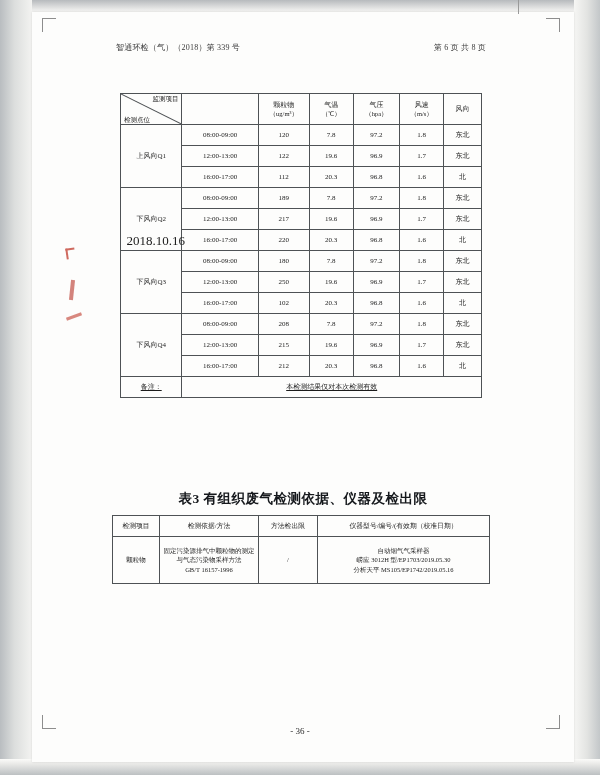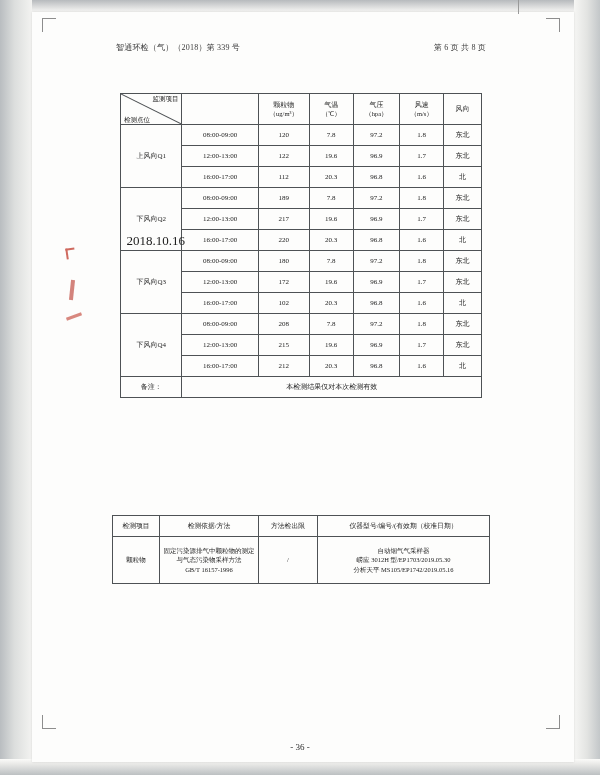--- a/index.html
+++ b/index.html
@@ -133,21 +133,21 @@
     position: absolute;
     right: 3px; top: 1px;
     font-size: 6.5px;
   }
   .corner .c-bot {
     position: absolute;
     left: 3px; bottom: 1px;
     font-size: 6.5px;
   }
   .vcell { font-size: 7px; border-radius: 14px; }
-  .note-row td { height: 20px; font-size: 7px; }
+  .note-row td { height: 20px; font-size: 7px; text-decoration: underline; }
   .note-label { width: 56px; }
   .note-text { text-align: left; padding-left: 8px; }
 
   
   .tbl3-wrap {
     position: absolute;
     left: 112px;
     top: 515px;
     width: 378px;
   }
@@ -198,21 +198,20 @@
     transform: rotate(-20deg);
   }
 
   .pagenum {
     position: absolute;
     left: 0; top: 726px;
     width: 600px;
     text-align: center;
     font-size: 9px;
     color: #2a2a2a;
-    margin-top: 16px;
   }
 </style>
 </head>
 <body>
 
 <div class="page">
   <div class="scan-top"></div>
   <div class="scan-left"></div>
   <div class="scan-right"></div>
   <div class="scan-bottom"></div>
@@ -306,21 +305,21 @@
             <td rowspan="3" class="vcell">下风向Q3</td>
             <td style="position: relative;">08:00-09:00</td>
             <td>180</td>
             <td>7.8</td>
             <td>97.2</td>
             <td>1.8</td>
             <td>东北</td>
           </tr>
           <tr class="data-row">
             <td style="position: relative;">12:00-13:00</td>
-            <td>172</td>
+            <td>250</td>
             <td>19.6</td>
             <td>96.9</td>
             <td>1.7</td>
             <td>东北</td>
           </tr>
           <tr class="data-row">
             <td style="position: relative;">16:00-17:00</td>
             <td>102</td>
             <td>20.3</td>
             <td>96.8</td>
@@ -353,20 +352,21 @@
             <td>北</td>
           </tr>
           <tr class="note-row">
             <td class="note-label">备注：</td>
             <td colspan="6" class="note-text">本检测结果仅对本次检测有效</td>
           </tr>
         </tbody>
     </table>
   </div>
 
+  <div class="title" id="title3">表3  有组织废气检测依据、仪器及检出限</div>
 
   <div class="tbl3-wrap">
     <table class="grid3">
       <tbody id="t3body">
           <tr class="t3-head">
             <td class="t3-left">检测项目</td>
             <td class="t3-basis">检测依据/方法</td>
             <td class="t3-limit">方法检出限</td>
             <td>仪器型号/编号/(有效期（校准日期）</td>
           </tr>

